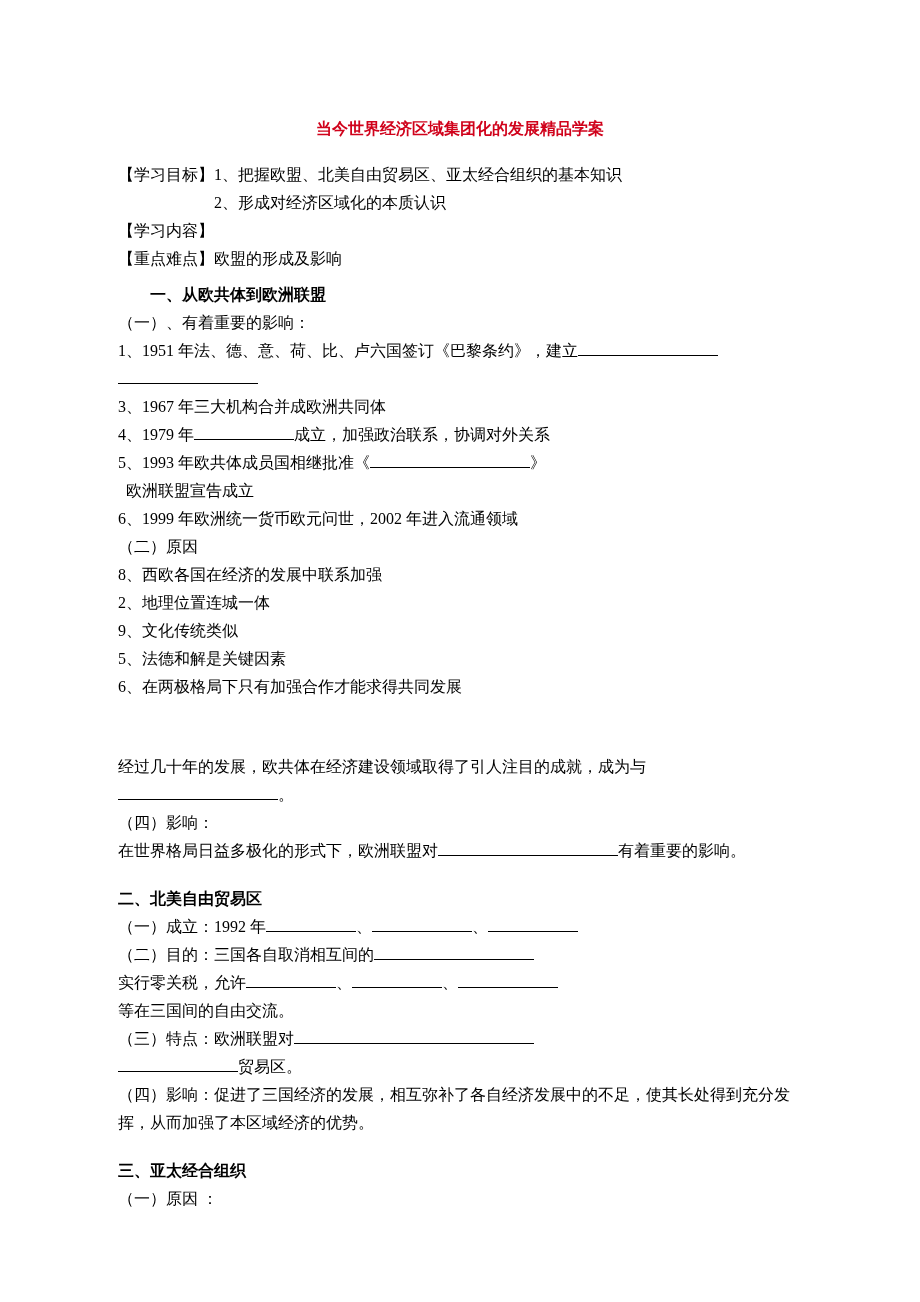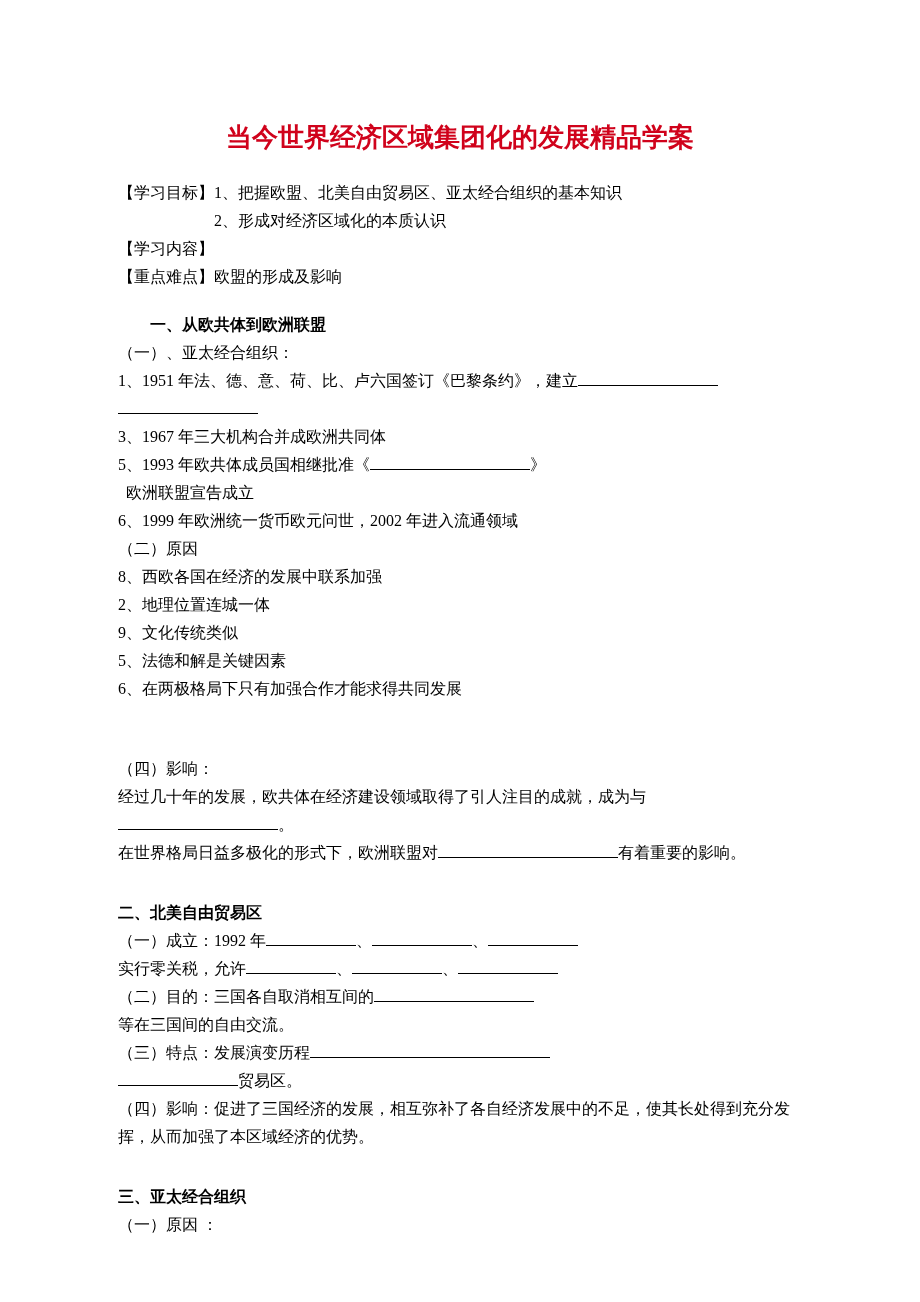--- a/index.html
+++ b/index.html
@@ -13,27 +13,27 @@
   }
   .page {
     width: 920px;
     min-height: 1302px;
     padding: 115px 118px 60px 118px;
     box-sizing: border-box;
   }
   .title {
     text-align: center;
     color: #d0021b;
-    font-size: 26px;
+    font-size: 16px;
     font-weight: bold;
     margin-bottom: 18px;
   }
   .sec-heading {
     font-weight: bold;
-    margin-top: 20px;
+    margin-top: 8px;
   }
   .indent-1 { padding-left: 2em; }
   .blank {
     display: inline-block;
     border-bottom: 1px solid #000;
     height: 1em;
     vertical-align: baseline;
   }
   .w90  { width: 90px; }
   .w100 { width: 100px; }
@@ -62,51 +62,52 @@
   </p>
 
   <p>【学习内容】</p>
 
   <p>
     <span>【重点难点】</span><span>欧盟的形成及影响</span>
   </p>
 
   <p class="sec-heading indent-1">一、从欧共体到欧洲联盟</p>
 
-  <p>（一）、亚太经合组织：</p>
+  <p>（一）、有着重要的影响：</p>
   <p><span>1、1951 年法、德、意、荷、比、卢六国签订《巴黎条约》，建立</span><span class="blank w140"></span></p>
   <p><span class="blank w140"></span></p>
   <p>3、1967 年三大机构合并成欧洲共同体</p>
+  <p><span>4、1979 年</span><span class="blank w100"></span><span>成立，加强政治联系，协调对外关系</span></p>
   <p><span>5、1993 年欧共体成员国相继批准《</span><span class="blank w160"></span><span>》</span></p>
   <p>&nbsp;&nbsp;<span>欧洲联盟宣告成立</span></p>
   <p>6、1999 年欧洲统一货币欧元问世，2002 年进入流通领域</p>
 
   <p>（二）原因</p>
   <p>8、西欧各国在经济的发展中联系加强</p>
   <p>2、地理位置连城一体</p>
   <p>9、文化传统类似</p>
   <p>5、法德和解是关键因素</p>
   <p>6、在两极格局下只有加强合作才能求得共同发展</p>
 
   <div class="spacer"></div>
 
+  <p><span>经过几十年的发展，欧共体在经济建设领域取得了引人注目的成就，成为与</span><span class="blank w160"></span><span>。</span></p>
   <p>（四）影响：</p>
-  <p><span>经过几十年的发展，欧共体在经济建设领域取得了引人注目的成就，成为与</span><span class="blank w160"></span><span>。</span></p>
   <p><span>在世界格局日益多极化的形式下，欧洲联盟对</span><span class="blank w180"></span><span>有着重要的影响。</span></p>
 
   <div class="sec-gap"></div>
   <p class="sec-heading">二、北美自由贸易区</p>
 
   <p><span>（一）成立：1992 年</span><span class="blank w90"></span><span>、</span><span class="blank w100"></span><span>、</span><span class="blank w90"></span></p>
 
+  <p><span>（二）目的：三国各自取消相互间的</span><span class="blank w160"></span></p>
   <p><span>实行零关税，允许</span><span class="blank w90"></span><span>、</span><span class="blank w90"></span><span>、</span><span class="blank w100"></span></p>
-  <p><span>（二）目的：三国各自取消相互间的</span><span class="blank w160"></span></p>
   <p>等在三国间的自由交流。</p>
 
-  <p><span>（三）特点：发展演变历程</span><span class="blank w240"></span></p>
+  <p><span>（三）特点：欧洲联盟对</span><span class="blank w240"></span></p>
   <p><span class="blank w120"></span><span>贸易区。</span></p>
 
   <p>（四）影响：促进了三国经济的发展，相互弥补了各自经济发展中的不足，使其长处得到充分发挥，从而加强了本区域经济的优势。</p>
 
   <div class="sec-gap"></div>
   <p class="sec-heading">三、亚太经合组织</p>
   <p>（一）原因 ：</p>
 
 </div>
 

